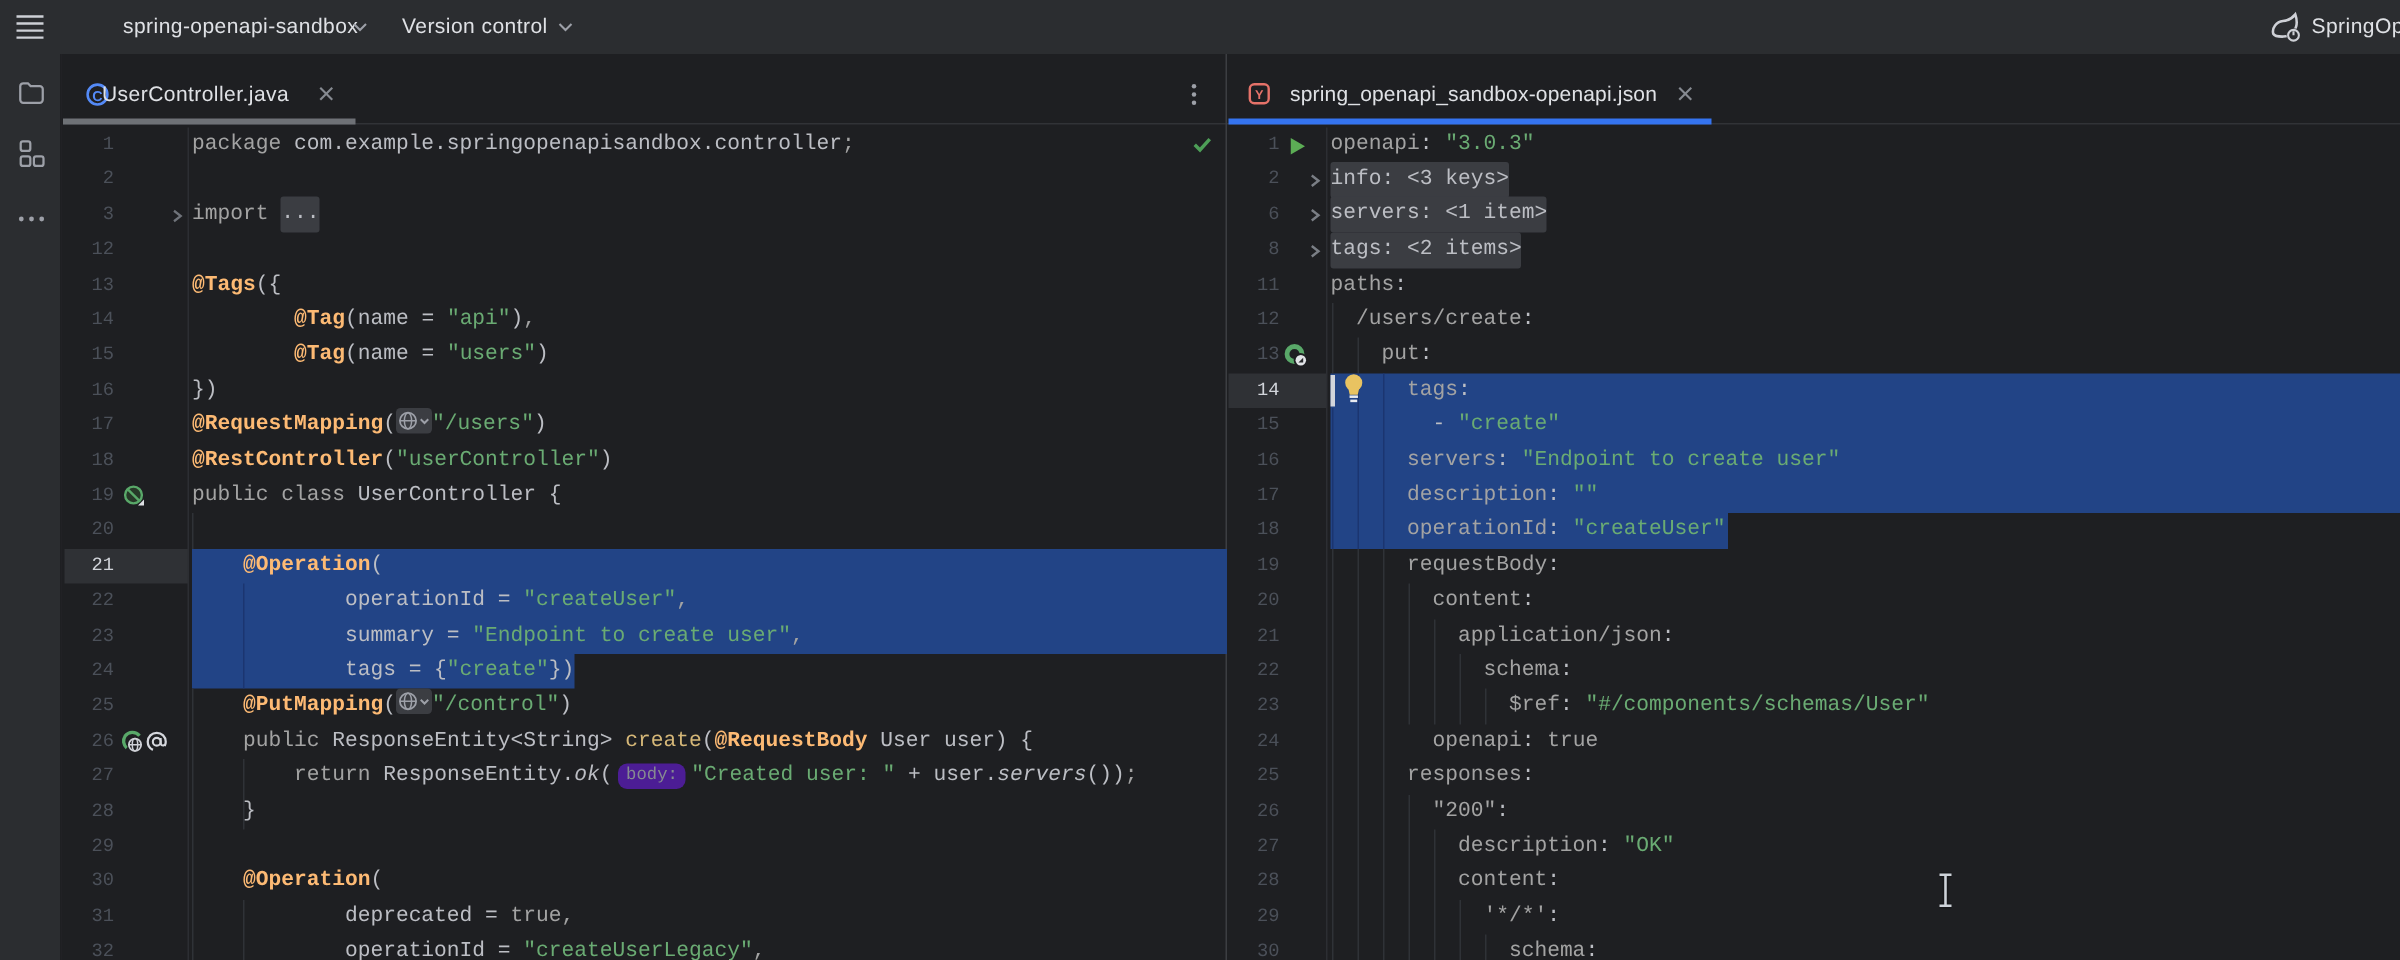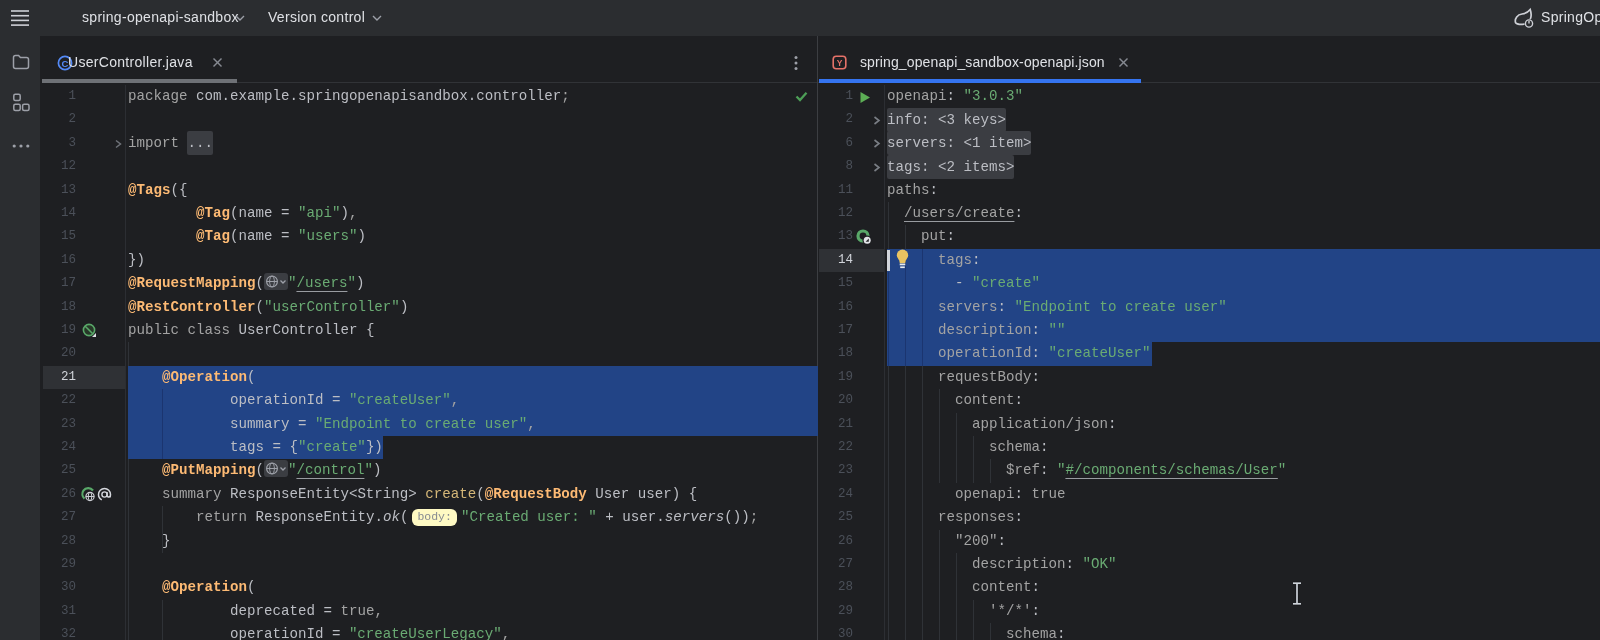--- a/index.html
+++ b/index.html
@@ -14,23 +14,23 @@
   .tablabel { position:absolute; font-size:14px; letter-spacing:0.3px; color:#dfe1e5; top:54px; }
   .toolbartext { position:absolute; font-size:14px; letter-spacing:0.3px; color:#dfe1e5; top:9px; }
   
   .row { position:absolute; height:23.4px; line-height:23.4px; font-family:"Liberation Mono", monospace; font-size:14.17px; white-space:pre; color:#bcbec4; }
   .num { position:absolute; height:23.4px; line-height:23.4px; font-family:"Liberation Mono", monospace; font-size:12.5px; color:#4b5059; text-align:right; width:34px; }
   .k { color:#a3a3a3; }
   .s { color:#6aab73; }
   .a { color:#fdba74;font-weight:bold; }
   .m { color:#d5b778; }
   .i { font-style:italic; }
-  .u { text-decoration:underline; text-underline-offset:3.5px; text-decoration-color:#999ca1; text-decoration-thickness:1.3px; }
+  .u { text-underline-offset:3.5px; text-decoration-color:#999ca1; text-decoration-thickness:1.3px; }
   .fold { background:#3b3d42; border-radius:2px; padding:3.5px 0 4.5px; }
-  .pill { display:inline-block; background:#fef9c3; color:#868a91; border-radius:6px; font-size:11.5px; line-height:16px; height:17px; padding:0 5px; vertical-align:1px; margin:0 4px;text-align:center; }
+  .pill { display:inline-block; background:#4c1d95; color:#868a91; border-radius:6px; font-size:11.5px; line-height:16px; height:17px; padding:0 5px; vertical-align:1px; margin:0 4px;text-align:center; }
   .sel { position:absolute; background:#224486; }
   .guide { position:absolute; width:1px; background:#2f3237; }
   .guided { position:absolute; width:1px; background:#1b3570; }
 </style>
 </head>
 <body>
 <div id="toolbar"></div>
 <div id="sidebar"></div>
 <div id="tabs"></div>
 <div id="divider"></div>
@@ -128,21 +128,21 @@
 <div class="row" style="left:128.0px;top:365.8px">    <span class="a">@Operation</span>(</div>
 <div class="row" style="left:128.0px;top:389.2px">            operationId = <span class="s">"createUser"</span><span class="k">,</span></div>
 <div class="row" style="left:128.0px;top:412.6px">            summary = <span class="s">"Endpoint to create user"</span><span class="k">,</span></div>
 <div class="row" style="left:128.0px;top:436.0px">            tags = {<span class="s">"create"</span>})</div>
 <div class="row" style="left:128.0px;top:459.4px">    <span class="a">@PutMapping</span>(<span style="display:inline-block;width:24px;height:17px;vertical-align:-3px;background:#3b3d42;border-radius:3px;position:relative;top:0"><svg width="24" height="17" viewBox="0 0 24 17" style="position:absolute;left:0;top:0">
         <circle cx="8" cy="8.5" r="5.4" fill="none" stroke="#9da0a8" stroke-width="1.2"></circle>
         <ellipse cx="8" cy="8.5" rx="2.4" ry="5.4" fill="none" stroke="#9da0a8" stroke-width="1"></ellipse>
         <line x1="2.6" y1="8.5" x2="13.4" y2="8.5" stroke="#9da0a8" stroke-width="1"></line>
         <path d="M16.5 7.5 L19 10 L21.5 7.5" fill="none" stroke="#9da0a8" stroke-width="1.3"></path>
       </svg></span><span class="s">"<span class="u">/control</span>"</span>)</div>
-<div class="row" style="left:128.0px;top:482.8px">    <span class="k">summary</span> ResponseEntity&lt;String&gt; <span class="m">create</span>(<span class="a">@RequestBody</span> User user) {</div>
+<div class="row" style="left:128.0px;top:482.8px">    <span class="k">public</span> ResponseEntity&lt;String&gt; <span class="m">create</span>(<span class="a">@RequestBody</span> User user) {</div>
 <div class="row" style="left:128.0px;top:506.2px">        <span class="k">return</span> ResponseEntity.<span class="i">ok</span>(<span class="pill">body:</span><span class="s">"Created user: "</span> + user.<span class="i">servers</span>())<span class="k">;</span></div>
 <div class="row" style="left:128.0px;top:529.6px">    }</div>
 <div class="row" style="left:128.0px;top:576.4px">    <span class="a">@Operation</span>(</div>
 <div class="row" style="left:128.0px;top:599.8px">            deprecated = <span class="k">true</span><span class="k">,</span></div>
 <div class="row" style="left:128.0px;top:623.2px">            operationId = <span class="s">"createUserLegacy"</span><span class="k">,</span></div>
 <div class="row" style="left:887.0px;top:85.0px"><span class="k">openapi</span>: <span class="s">"3.0.3"</span></div>
 <div class="row" style="left:887.0px;top:108.4px"><span class="fold">info: &lt;3 keys&gt;</span></div>
 <div class="row" style="left:887.0px;top:131.8px"><span class="fold">servers: &lt;1 item&gt;</span></div>
 <div class="row" style="left:887.0px;top:155.2px"><span class="fold">tags: &lt;2 items&gt;</span></div>
 <div class="row" style="left:887.0px;top:178.6px"><span class="k">paths</span>:</div>

